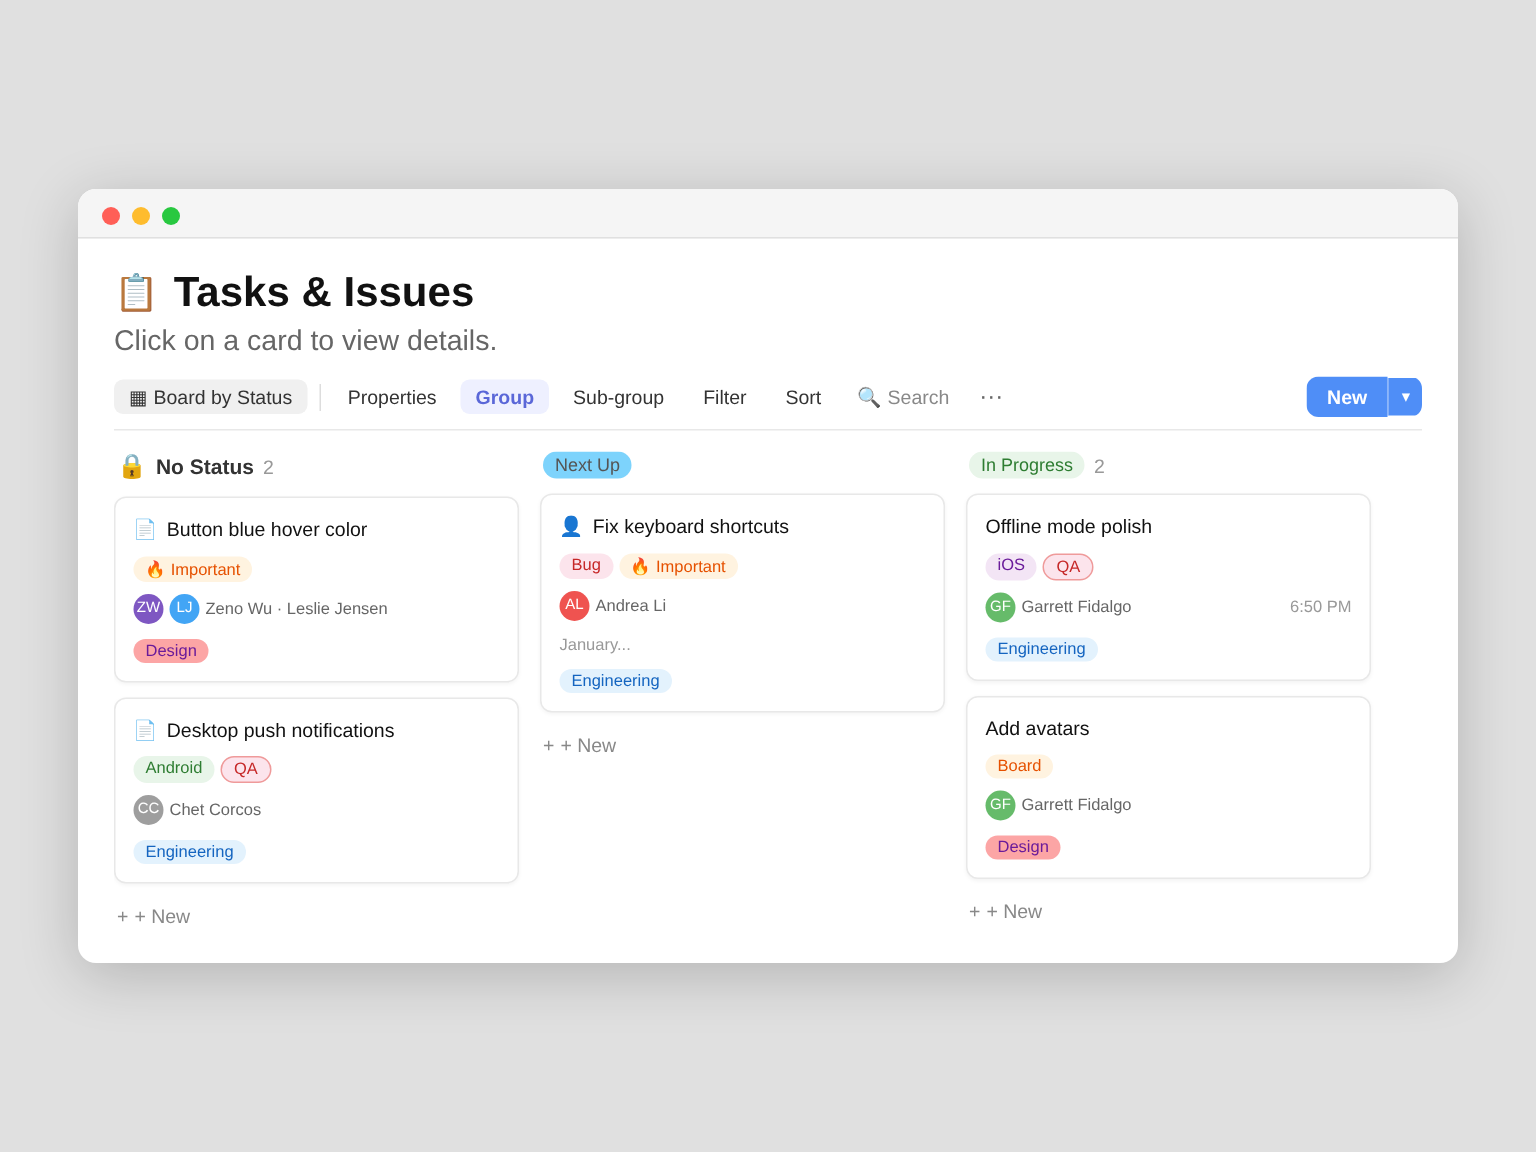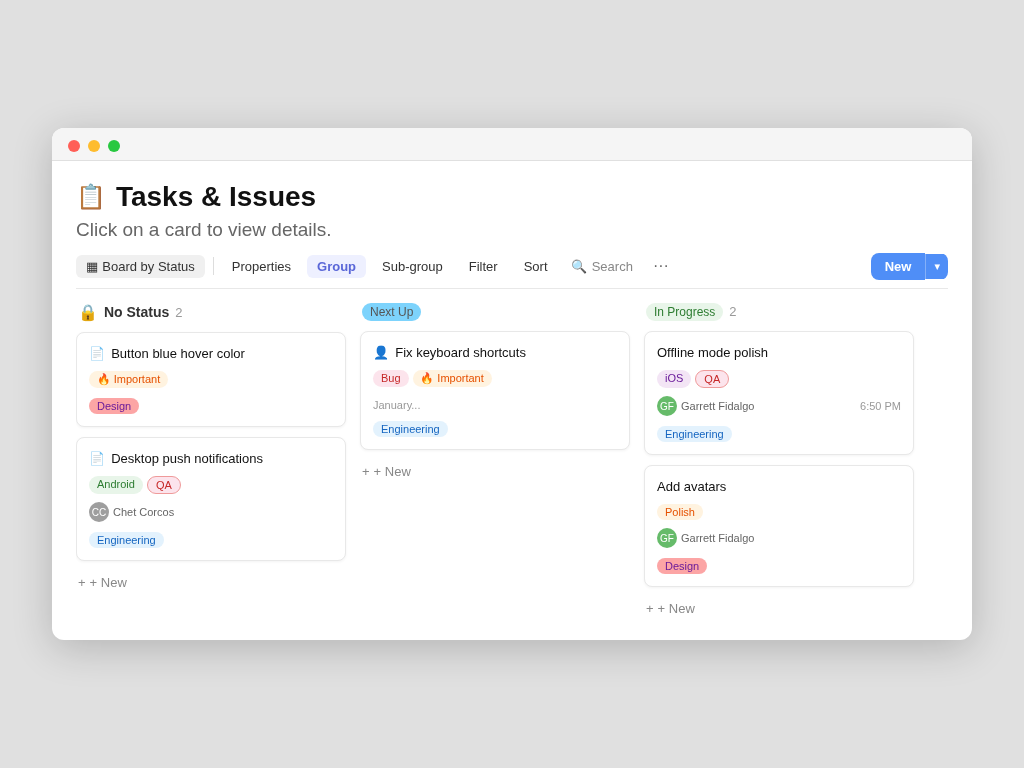--- a/index.html
+++ b/index.html
@@ -331,20 +331,25 @@
         </div>
 
         <div class="card">
           <div class="card-title-row">
             <span class="card-icon">📄</span>
             <span class="card-title">Button blue hover color</span>
           </div>
           <div class="tags">
             <span class="tag tag-important">🔥 Important</span>
           </div>
+          <div class="assignees">
+            <div class="avatar avatar-img-zeno">ZW</div>
+            <div class="avatar avatar-img-leslie">LJ</div>
+            <span class="assignee-name">Zeno Wu · Leslie Jensen</span>
+          </div>
           <div style="margin-top:8px;">
             <span class="tag tag-design">Design</span>
           </div>
         </div>
 
         <div class="card">
           <div class="card-title-row">
             <span class="card-icon">📄</span>
             <span class="card-title">Desktop push notifications</span>
           </div>
@@ -374,20 +379,24 @@
 
         <div class="card">
           <div class="card-title-row">
             <span class="card-icon">👤</span>
             <span class="card-title">Fix keyboard shortcuts</span>
           </div>
           <div class="tags">
             <span class="tag tag-bug">Bug</span>
             <span class="tag tag-important">🔥 Important</span>
           </div>
+          <div class="assignees">
+            <div class="avatar avatar-img-andrea">AL</div>
+            <span class="assignee-name">Andrea Li</span>
+          </div>
           <div style="margin-top:6px;">
             <span class="card-date">January...</span>
           </div>
           <div style="margin-top:6px;">
             <span class="tag tag-engineering">Engineering</span>
           </div>
         </div>
 
         <button class="add-card-btn">
           <span>+</span>
@@ -417,21 +426,21 @@
           <div style="margin-top:8px;">
             <span class="tag tag-engineering">Engineering</span>
           </div>
         </div>
 
         <div class="card">
           <div class="card-title-row">
             <span class="card-title">Add avatars</span>
           </div>
           <div class="tags">
-            <span class="tag tag-polish">Polish</span>
+            <span class="tag tag-polish">Board</span>
           </div>
           <div class="assignees">
             <div class="avatar avatar-img-garrett">GF</div>
             <span class="assignee-name">Garrett Fidalgo</span>
           </div>
           <div style="margin-top:8px;">
             <span class="tag tag-design">Design</span>
           </div>
         </div>
 

